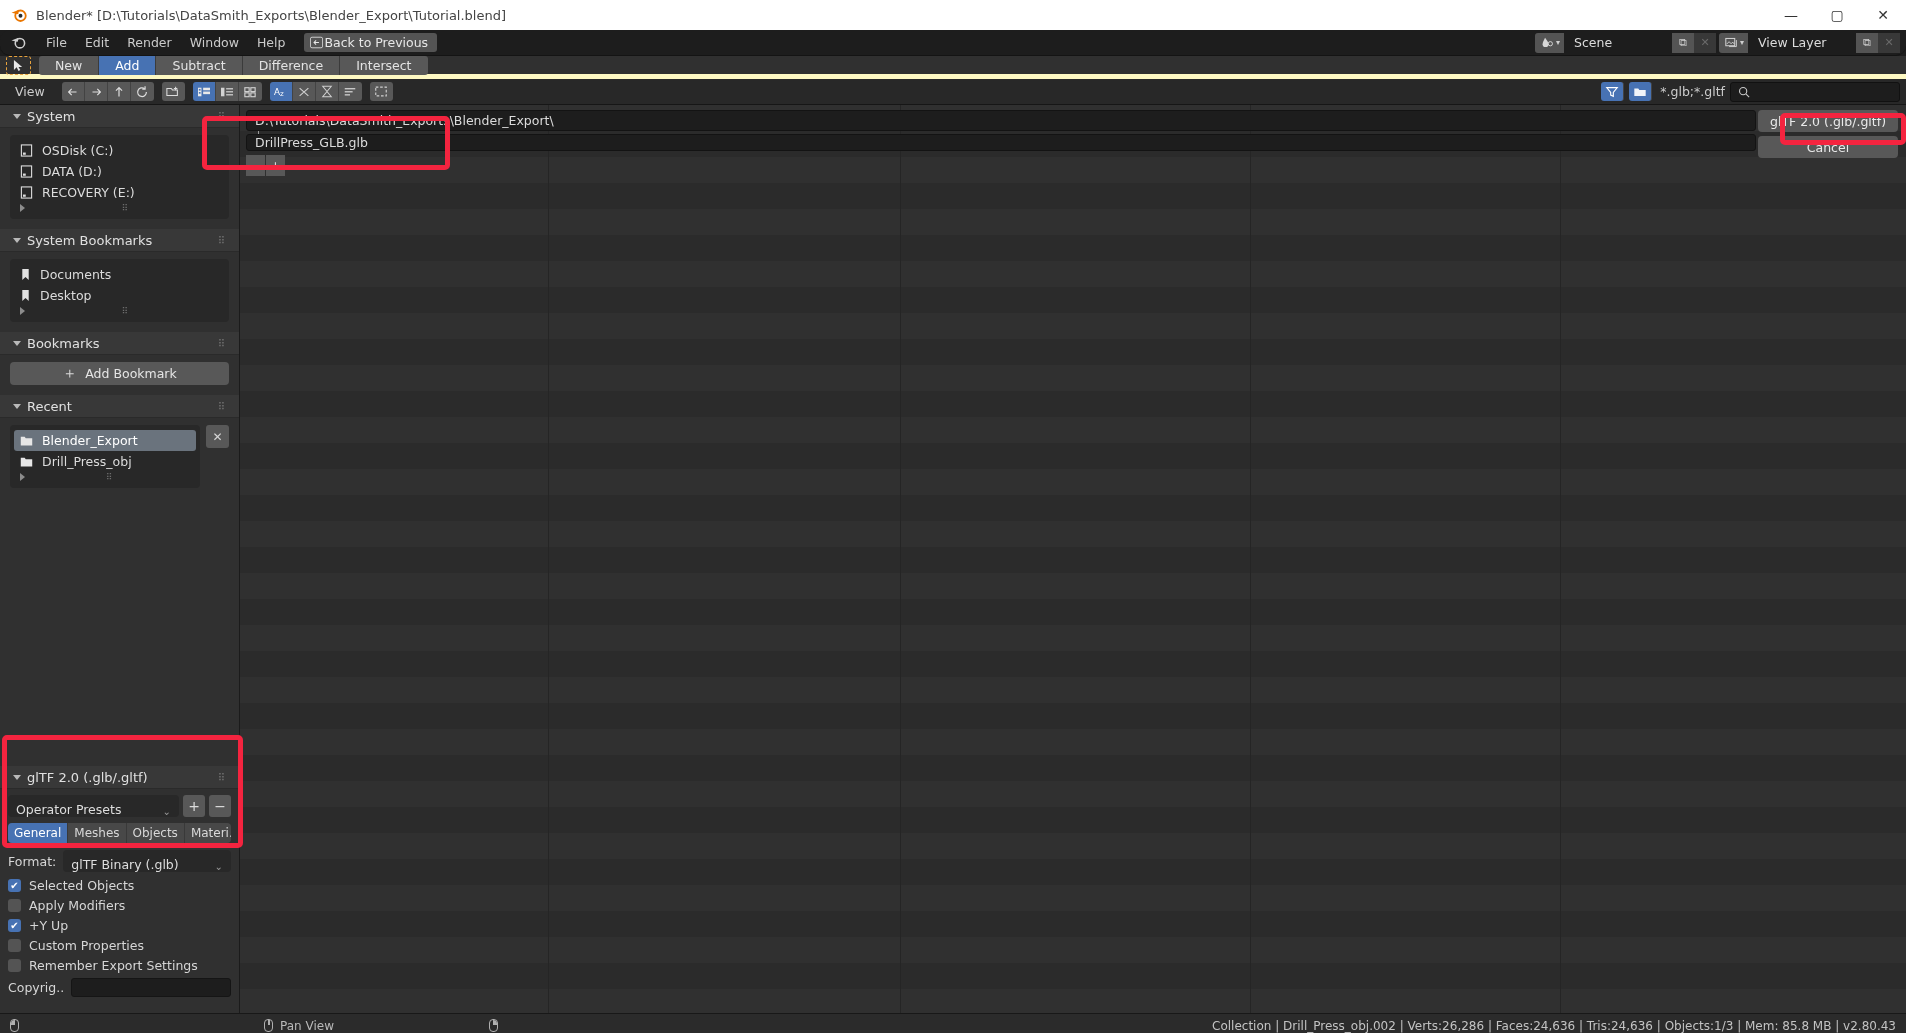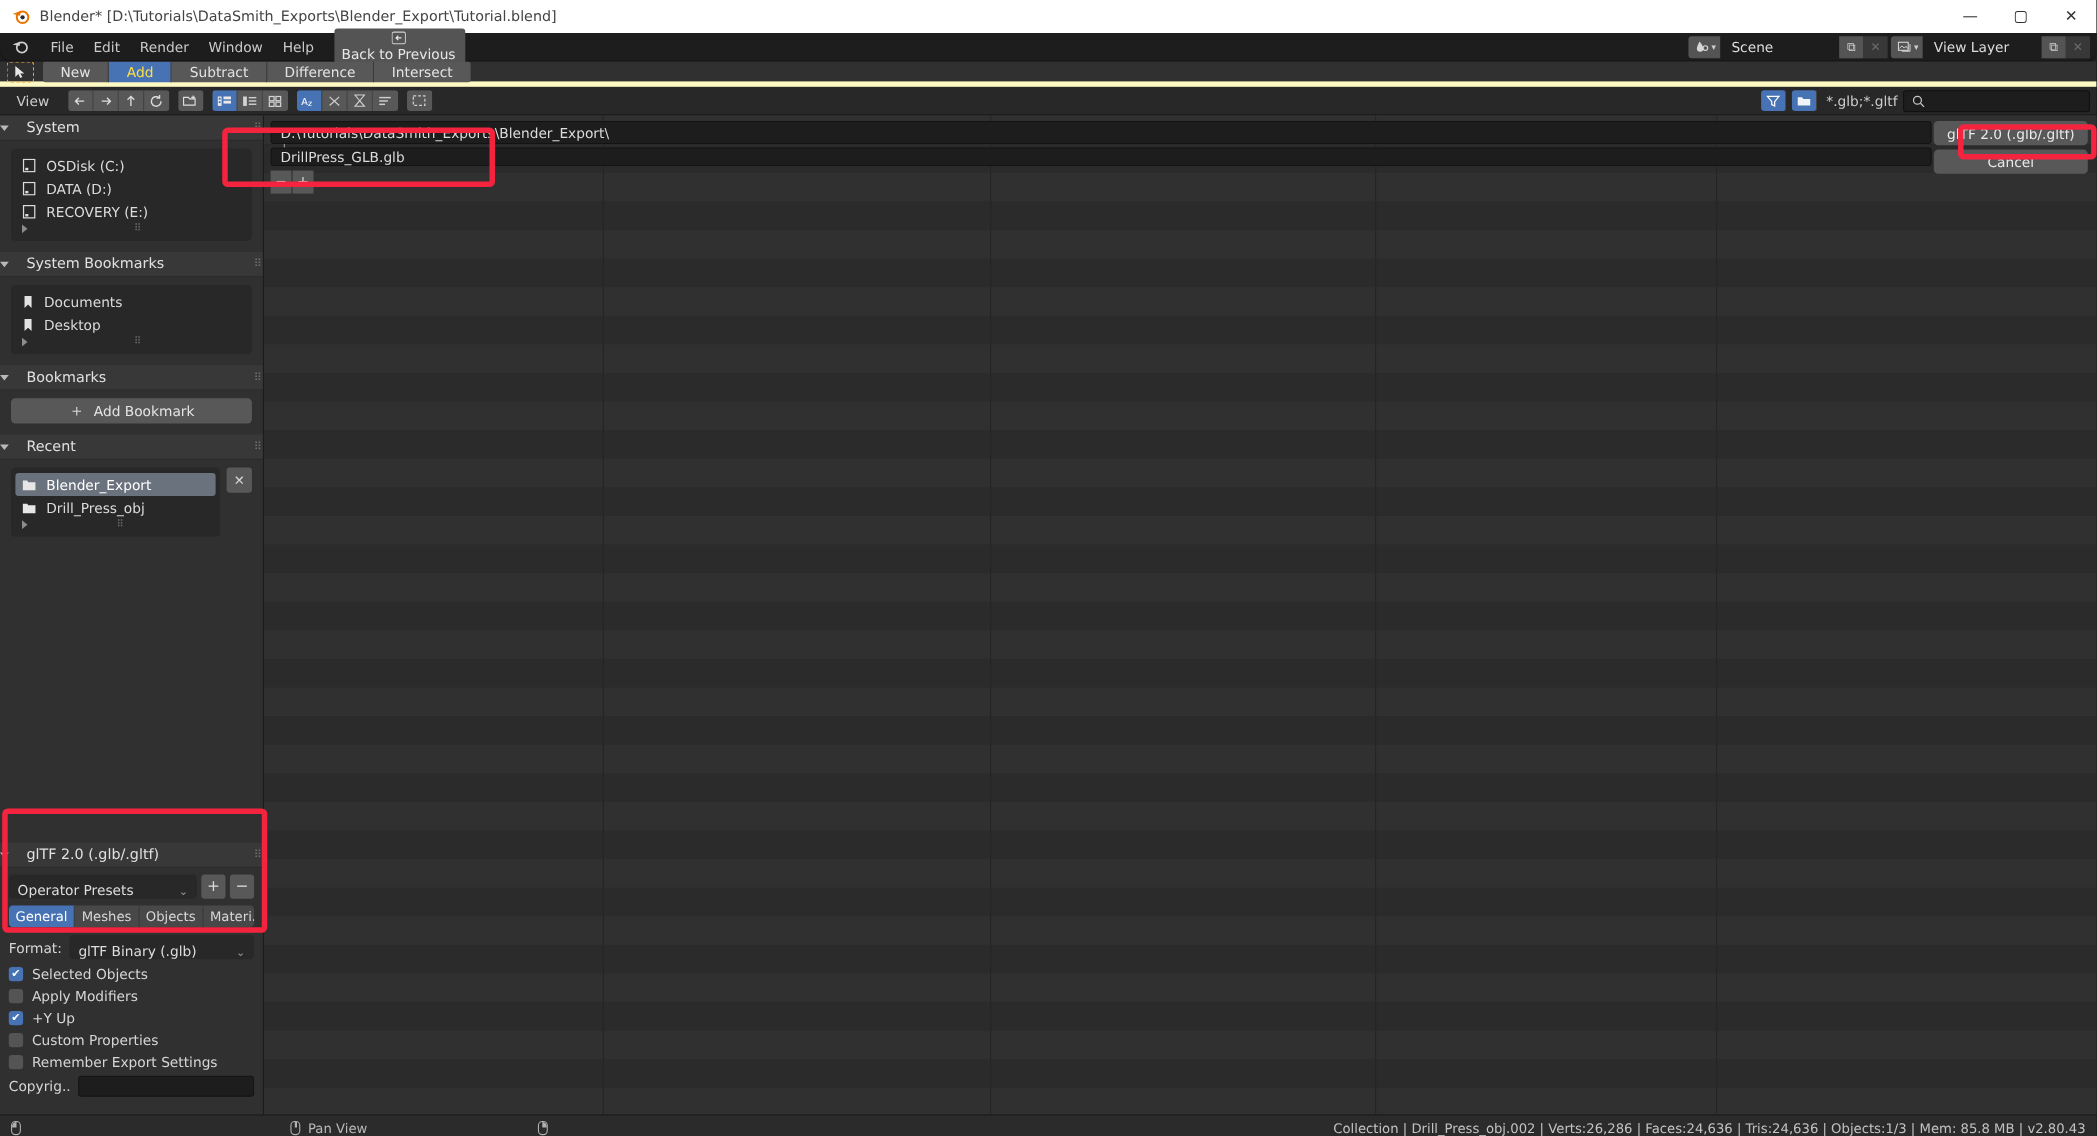--- a/index.html
+++ b/index.html
@@ -29,21 +29,21 @@
     height: 26px; background: #1d1d1d; display: flex; align-items: center;
     padding: 0 6px; border-bottom: 1px solid #141414; border-radius: 10px;
   }
   .bl-icon-logo { width: 17px; height: 17px; margin: 0 10px 0 4px; }
   .menu-item {
     padding: 2px 9px; font-size: 12.5px; color: #cbcbcb; border-radius: 3px;
   }
   .back-prev {
     display: flex; align-items: center; gap: 1px; background: #545454;
     padding: 2px 9px 2px 6px; border-radius: 3px; margin-left: 10px;
-    font-size: 12.5px; color: #e8e8e8; flex-direction: column;
+    font-size: 12.5px; color: #e8e8e8;
   }
   .topbar-right { margin-left: auto; display: flex; align-items: center; gap: 3px; }
   .scene-block { display: flex; align-items: center; background: #282828; border-radius: 3px; height: 20px; }
   .scene-ic { display: flex; align-items: center; gap: 2px; padding: 0 4px 0 6px; background: #545454;
               height: 20px; border-radius: 3px 0 0 3px; }
   .scene-name { background: #1d1d1d; height: 20px; display: flex; align-items: center;
                 padding: 0 10px; min-width: 108px; font-size: 12.5px; color: #dcdcdc; }
   .sq-btn { width: 22px; height: 20px; background: #545454; display: flex;
             align-items: center; justify-content: center; font-size: 11px; color: #d0d0d0; }
   .sq-btn.dim { background: #383838; color: #6a6a6a; }
@@ -56,21 +56,21 @@
   .cursor-box {
     width: 25px; height: 19px; border: 1.5px dashed #e8a33d; border-radius: 3px;
     display: flex; align-items: center; justify-content: center;
   }
   .seg-group { display: flex; border-radius: 3px; overflow: hidden; }
   .seg {
     background: #585858; color: #e3e3e3; padding: 2px 16px; font-size: 12.5px;
     border-right: 1px solid #3b3b3b;
   }
   .seg:last-child { border-right: none; }
-  .seg.active { background: #4772b3; color: #fde047; }
+  .seg.active { background: #4772b3; color: #ffffff; }
 
   
   #fbtoolbar {
     height: 26px; background: #282828; display: flex; align-items: center;
     padding: 0 6px; gap: 4px; border-bottom: 1px solid #161616;
   }
   .view-menu { padding: 2px 9px; font-size: 12.5px; color: #cdcdcd; border-radius: 3px; }
   .tb-group { display: flex; border-radius: 3px; overflow: hidden; margin-left: 4px; }
   .tb-btn {
     width: 23px; height: 19px; background: #585858; display: flex;
@@ -87,21 +87,21 @@
   }
 
   
   #main { display: flex; height: 908px; background: #303030; }
 
   
   #sidebar { width: 240px; background: #303030; display: flex; flex-direction: column;
              border-right: 1px solid #1b1b1b; overflow: hidden; }
   .panel-head {
     height: 23px; background: #383838; display: flex; align-items: center;
-    padding: 0 0; gap: 16px; border-bottom: 1px solid #2a2a2a;
+    padding: 0 13px; gap: 6px; border-bottom: 1px solid #2a2a2a;
   }
   .tri { width: 0; height: 0; border-left: 5px solid #b9b9b9;
          border-top: 4px solid transparent; border-bottom: 4px solid transparent; }
   .tri.down { border-left: 4px solid transparent; border-right: 4px solid transparent;
               border-top: 5px solid #b9b9b9; border-bottom: none; }
   .panel-title { font-size: 13px; color: #e0e0e0; }
   .grip { margin-left: auto; color: #707070; font-size: 10px; letter-spacing: 1px; }
   .panel-body { padding: 7px 10px 10px 10px; }
   .list-box { background: #282828; border-radius: 4px; padding: 5px 4px; }
   .list-row {

